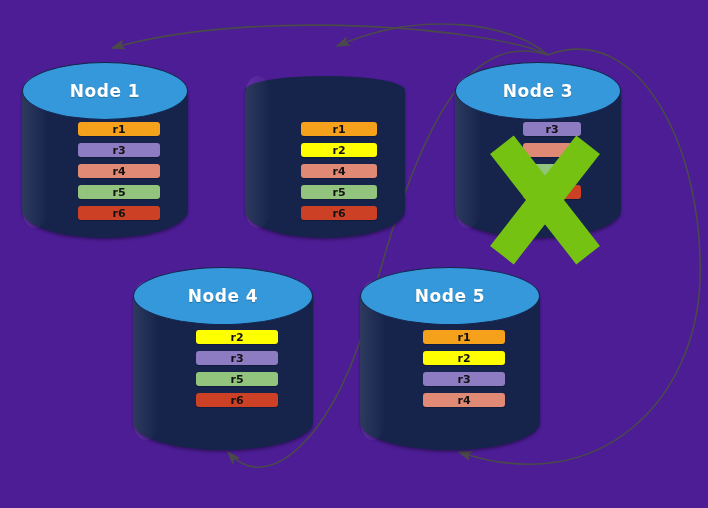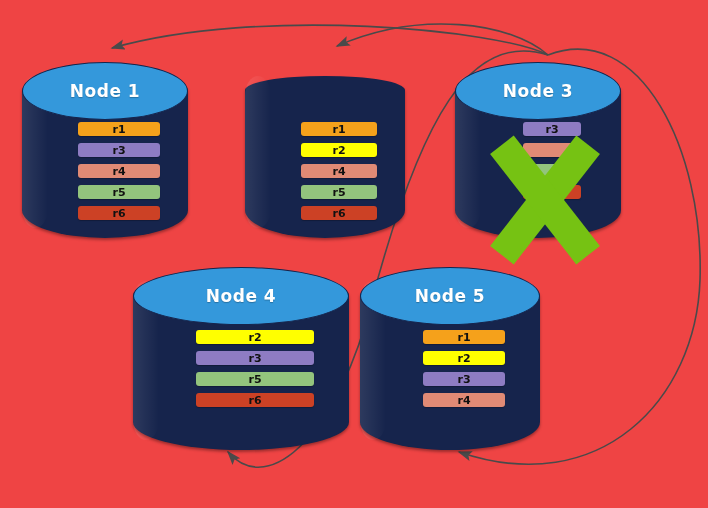--- a/index.html
+++ b/index.html
@@ -4,21 +4,21 @@
 <style>
   html, body {
     margin: 0;
     padding: 0;
     background: #ffffff;
   }
   #canvas {
     position: relative;
     width: 708px;
     height: 508px;
-    background: #ef4444;
+    background: #4c1d95;
     overflow: hidden;
     font-family: "DejaVu Sans", "Liberation Sans", sans-serif;
   }
   #arrows {
     position: absolute;
     left: 0;
     top: 0;
     width: 708px;
     height: 508px;
     pointer-events: none;
@@ -177,21 +177,21 @@
       <div class="row" style="background:#e08a75"></div>
       <div class="row" style="background:#93c47d"></div>
       <div class="row" style="background:#cc4125"></div>
     </div>
     <div class="x-mark" style="left:0px; top:40px; width:180px; height:195px;">
       <div class="x-bar a"></div>
       <div class="x-bar b"></div>
     </div>
   </div>
 
-  <div class="node" style="left:133px; top:267px; width:180px; height:183px;padding-left:36px;">
+  <div class="node" style="left:133px; top:267px; width:180px; height:183px;">
     <div class="cyl">
       <div class="cyl-body"></div>
       <div class="cyl-shade"></div>
       <div class="cyl-top">
         <span class="node-title">Node  4</span>
       </div>
     </div>
     <div class="rows" style="top:63px; left:35px; right:35px;">
       <div class="row" style="background:#ffff00">r2</div>
       <div class="row" style="background:#8e7cc3">r3</div>

